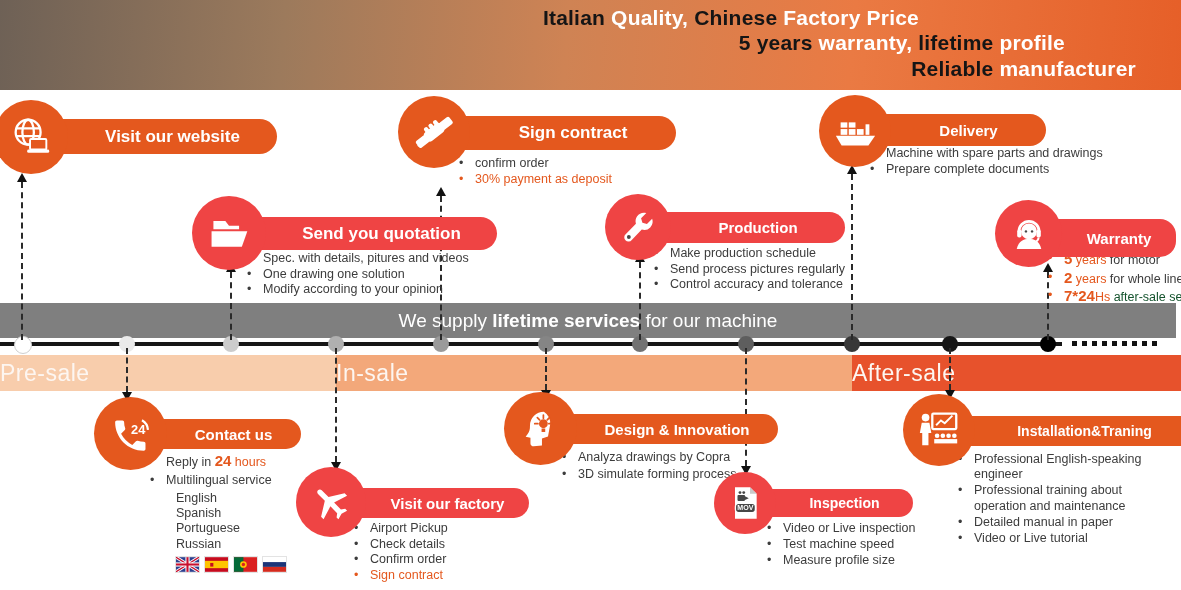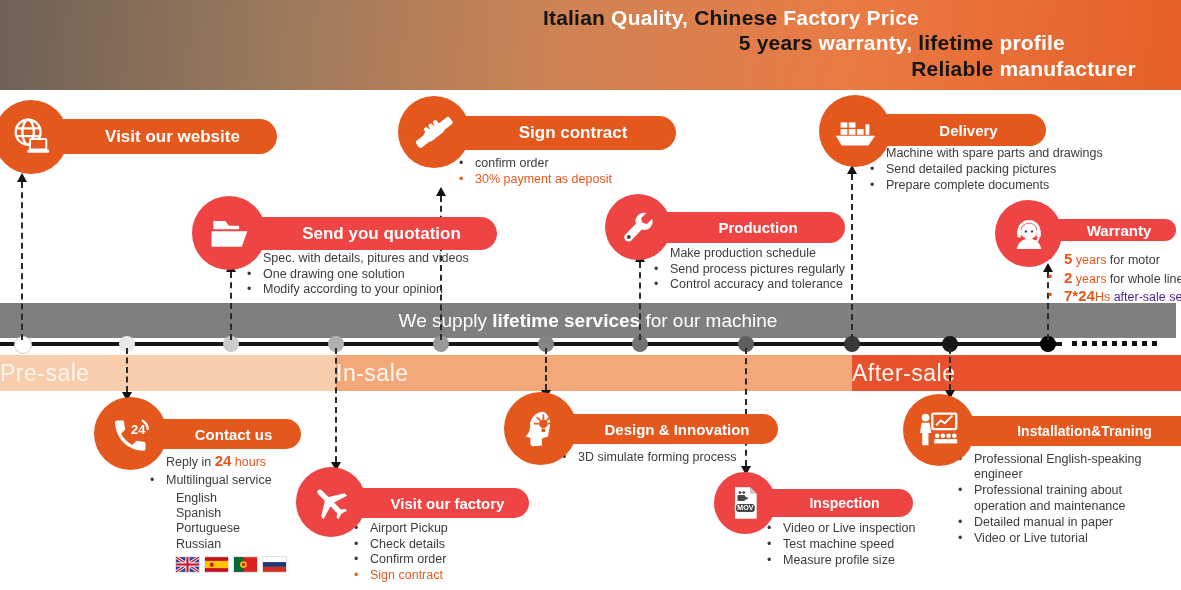--- a/index.html
+++ b/index.html
@@ -65,21 +65,21 @@
   #p-website .bar{left:31px;top:119px;width:209px;height:35px;border-radius:18px;padding-left:37px;font-size:17px;}
   #p-quotation .circle{left:192px;top:196px;width:74px;height:74px;}
   #p-quotation .bar{left:229px;top:217px;width:231px;height:33px;border-radius:17px;padding-left:37px;font-size:17px;}
   #p-sign .circle{left:398px;top:96px;width:72px;height:72px;}
   #p-sign .bar{left:434px;top:116px;width:206px;height:34px;border-radius:17px;padding-left:36px;font-size:17px;}
   #p-production .circle{left:605px;top:194px;width:66px;height:66px;}
   #p-production .bar{left:638px;top:212px;width:174px;height:31px;border-radius:16px;padding-left:33px;font-size:15px;}
   #p-delivery .circle{left:819px;top:95px;width:72px;height:72px;}
   #p-delivery .bar{left:855px;top:114px;width:155px;height:32px;border-radius:16px;padding-left:36px;font-size:15px;}
   #p-warranty .circle{left:995px;top:200px;width:67px;height:67px;}
-  #p-warranty .bar{left:1029px;top:219px;width:114px;height:22px;border-radius:16px;padding-left:33px;font-size:15px;}
+  #p-warranty .bar{left:1029px;top:219px;width:114px;height:38px;border-radius:16px;padding-left:33px;font-size:15px;}
   #p-contact .circle{left:94px;top:397px;width:73px;height:73px;}
   #p-contact .bar{left:130px;top:419px;width:135px;height:30px;border-radius:15px;padding-left:36px;font-size:15px;}
   #p-factory .circle{left:296px;top:467px;width:70px;height:70px;}
   #p-factory .bar{left:331px;top:488px;width:163px;height:30px;border-radius:15px;padding-left:35px;font-size:15px;}
   #p-design .circle{left:504px;top:392px;width:73px;height:73px;}
   #p-design .bar{left:540px;top:414px;width:202px;height:30px;border-radius:15px;padding-left:36px;font-size:15px;}
   #p-inspection .circle{left:714px;top:472px;width:62px;height:62px;}
   #p-inspection .bar{left:745px;top:489px;width:137px;height:28px;border-radius:14px;padding-left:31px;font-size:14px;}
   #p-installation .circle{left:903px;top:394px;width:72px;height:72px;}
   #p-installation .bar{left:939px;top:416px;width:219px;height:30px;border-radius:15px;padding-left:36px;font-size:14px;}
@@ -253,21 +253,20 @@
           <rect x="17.5" y="22" width="7" height="6"></rect>
           <rect x="26" y="22" width="7" height="6"></rect>
           <rect x="9" y="15" width="7" height="5.5"></rect>
           <rect x="17.5" y="15" width="7" height="5.5"></rect>
           <rect x="35" y="17" width="4" height="11"></rect>
         </svg>
     </div>
   </div>
   <div class="bullets" id="b-delivery">
     <div class="b">Machine with spare parts and drawings</div>
-    <div class="b">Send detailed packing pictures</div>
     <div class="b">Prepare complete documents</div>
   </div>
 
   <div class="pill dark" id="p-warranty">
     <div class="bar">
         <span>Warranty</span>
       </div>
     <div class="circle">
       <svg width="42" height="42" viewBox="0 0 48 48">
           <circle cx="24" cy="21" r="9" fill="#fff"></circle>
@@ -277,21 +276,21 @@
           <rect x="32.5" y="19" width="5" height="9" rx="2.2" fill="#fff"></rect>
           <path d="M35 28c0 4-4.5 6.5-9 6.5" fill="none" stroke="#fff" stroke-width="2.4"></path>
           <circle cx="20.5" cy="21" r="1.4" fill="#474747"></circle>
           <circle cx="27.5" cy="21" r="1.4" fill="#474747"></circle>
         </svg>
     </div>
   </div>
   <div class="bullets" id="b-warranty">
     <div class="b hl"><span class="big">5</span><span class="hl"> years</span><span style="color:#3c3c3c"> for motor</span></div>
     <div class="b hl"><span class="big">2</span><span class="hl"> years</span><span style="color:#3c3c3c"> for whole line</span></div>
-    <div class="b hl"><span class="big">7*24</span><span class="hl">Hs</span><span style="color:#4c1d95"> after-sale se</span></div>
+    <div class="b hl"><span class="big">7*24</span><span class="hl">Hs</span><span style="color:#14532d"> after-sale se</span></div>
   </div>
 
   <div class="pill orange" id="p-contact">
     <div class="bar">
         <span>Contact us</span>
       </div>
     <div class="circle">
       <svg width="44" height="44" viewBox="0 0 48 48">
           <path fill="#fff" d="M38 32.5c-2.3 0-4.6-.4-6.7-1.1-.7-.2-1.4 0-1.9.5l-4 4a27.6 27.6 0 0 1-12.2-12.1l4-4.1c.5-.5.7-1.2.5-1.9-.8-2.1-1.2-4.4-1.2-6.7 0-1-.8-1.9-1.8-1.9H8.6c-1 0-1.9.9-1.9 1.9 0 17.2 14 31.1 31.2 31.1 1 0 1.9-.8 1.9-1.8v-6c0-1.1-.8-1.9-1.8-1.9z"></path>
           <text x="24" y="24" font-size="14" font-weight="bold" fill="#fff" font-family="Liberation Sans, sans-serif">24</text>
@@ -359,20 +358,21 @@
     <div class="circle">
       <svg width="46" height="46" viewBox="0 0 48 48">
           <path fill="#fff" d="M27 6A14.5 14.5 0 0 0 12.5 20.5c0 4-.4 5.7-2.6 8.9L8 32l5 1.2V39c0 1.8 1.5 3 3.3 3l8.7-.8v-7.4l6.3-1.9 2.2-12A14.5 14.5 0 0 0 27 6z"></path>
           <circle cx="26.5" cy="18.5" r="4.6" fill="#e4581e"></circle>
           <path d="M26.5 9.5v3.3M17.5 18.5h3.3M32.2 18.5h3.3M20.2 12.2l2.3 2.3M32.8 12.2l-2.3 2.3" stroke="#e4581e" stroke-width="1.8" stroke-linecap="round"></path>
           <rect x="24.6" y="23.5" width="3.8" height="3.6" fill="#e4581e"></rect>
         </svg>
     </div>
   </div>
   <div class="bullets" id="b-design">
+    <div class="b">Analyza drawings by Copra</div>
     <div class="b">3D simulate forming process</div>
   </div>
 
   <div class="pill dark" id="p-inspection">
     <div class="bar">
         <span>Inspection</span>
       </div>
     <div class="circle">
       <svg width="40" height="40" viewBox="0 0 48 48">
           <path fill="#fff" d="M12 5h18l8 8v30H12z"></path>

